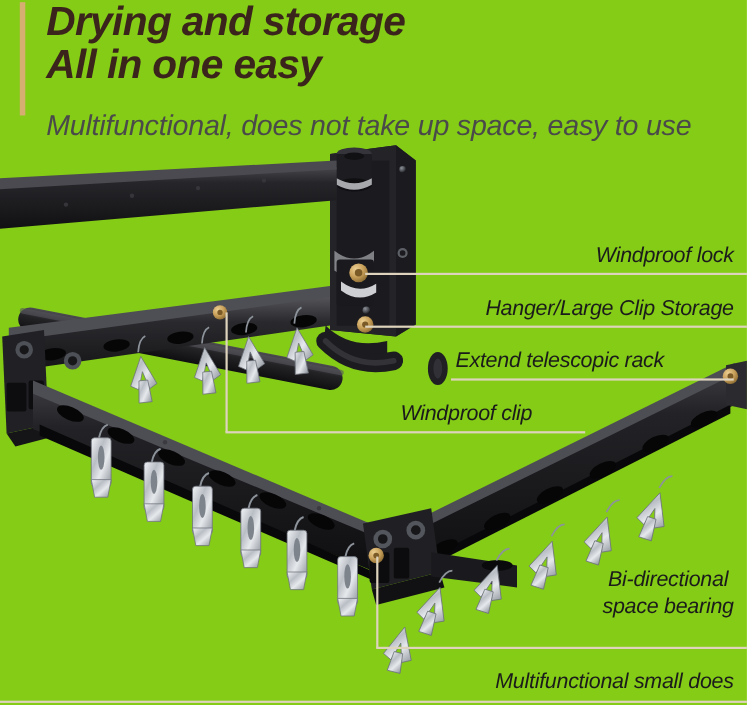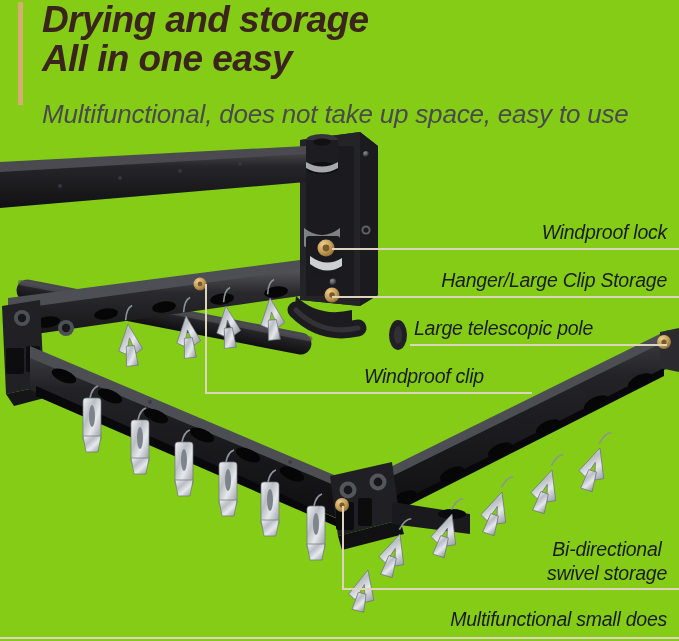--- a/index.html
+++ b/index.html
@@ -385,29 +385,29 @@
 
   <div class="callout callout-right" style="right:12px; top:220px;">
     <span class="callout-text">Windproof lock</span>
   </div>
 
   <div class="callout callout-right" style="right:12px; top:268px;">
     <span class="callout-text">Hanger/Large Clip Storage</span>
   </div>
 
   <div class="callout" style="left:414px; top:316px;">
-    <span class="callout-text">Large telescopic pole</span>
+    <span class="callout-text">Extend telescopic rack</span>
   </div>
 
   <div class="callout" style="left:364px; top:364px;">
     <span class="callout-text">Windproof clip</span>
   </div>
 
-  <div class="callout callout-right" style="right:12px; top:537px;">
+  <div class="callout callout-right" style="right:12px; top:515px;">
     <span class="callout-text">Bi-directional</span>
-    <span class="callout-text">swivel storage</span>
+    <span class="callout-text">space bearing</span>
   </div>
 
   <div class="callout callout-right" style="right:12px; top:607px;">
     <span class="callout-text">Multifunctional small does</span>
   </div>
 
 </div>
 
 </body></html>

